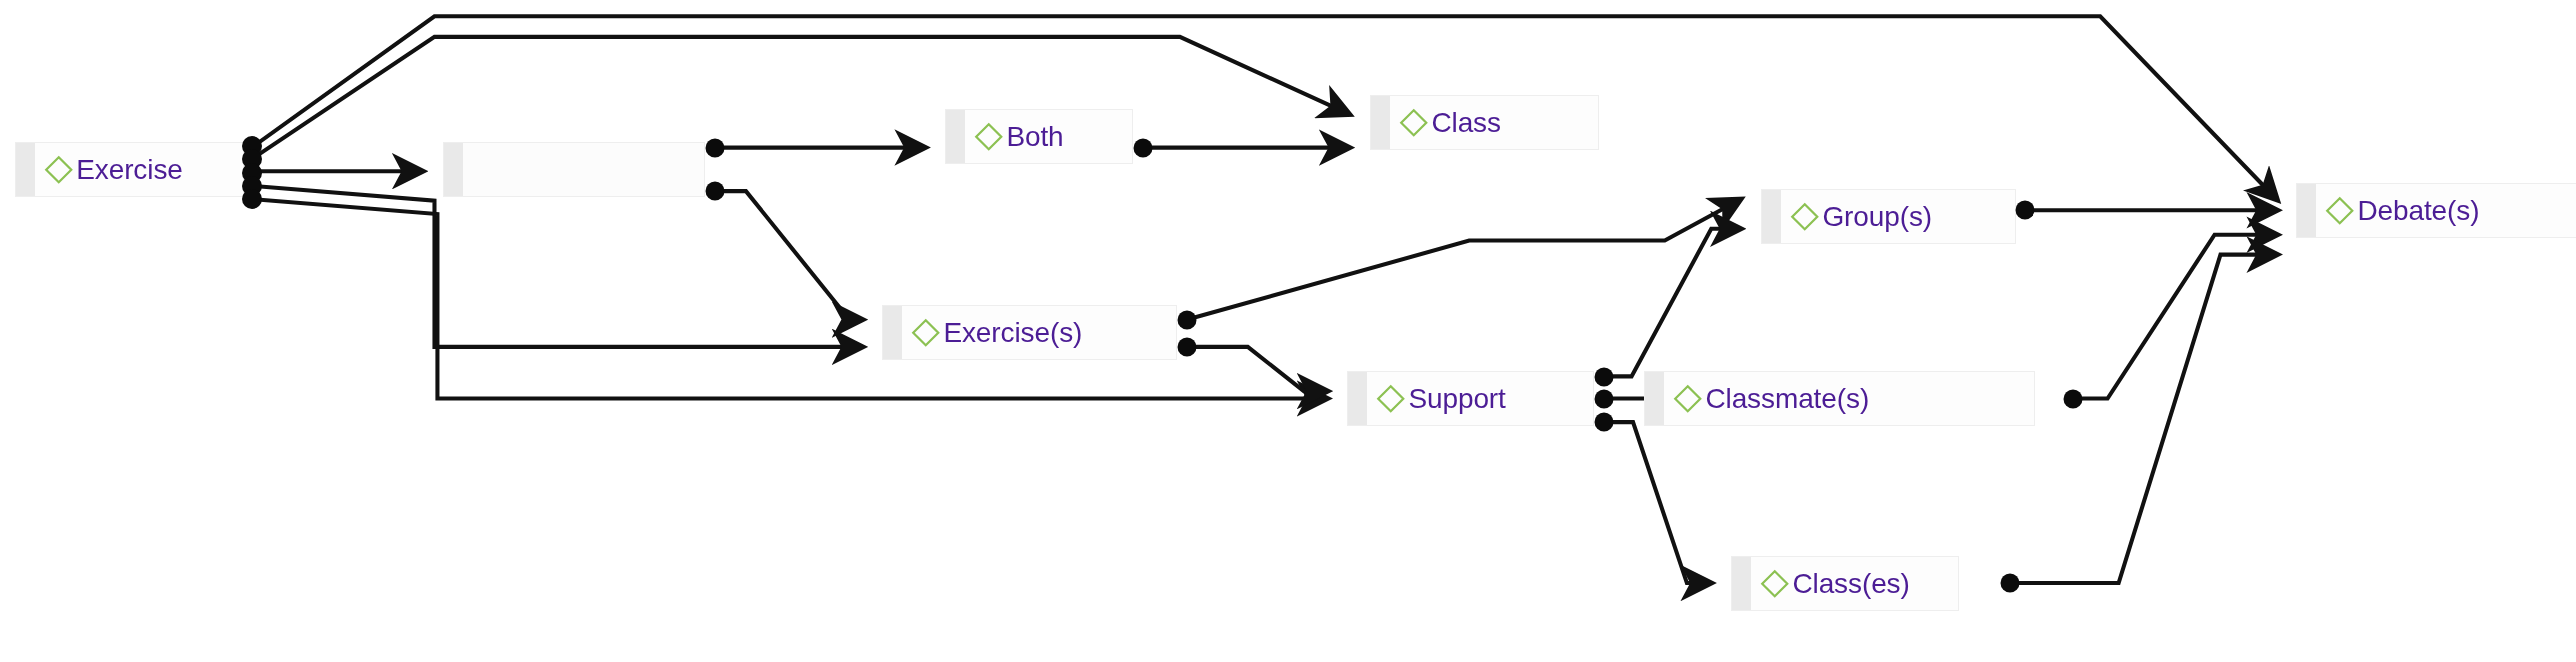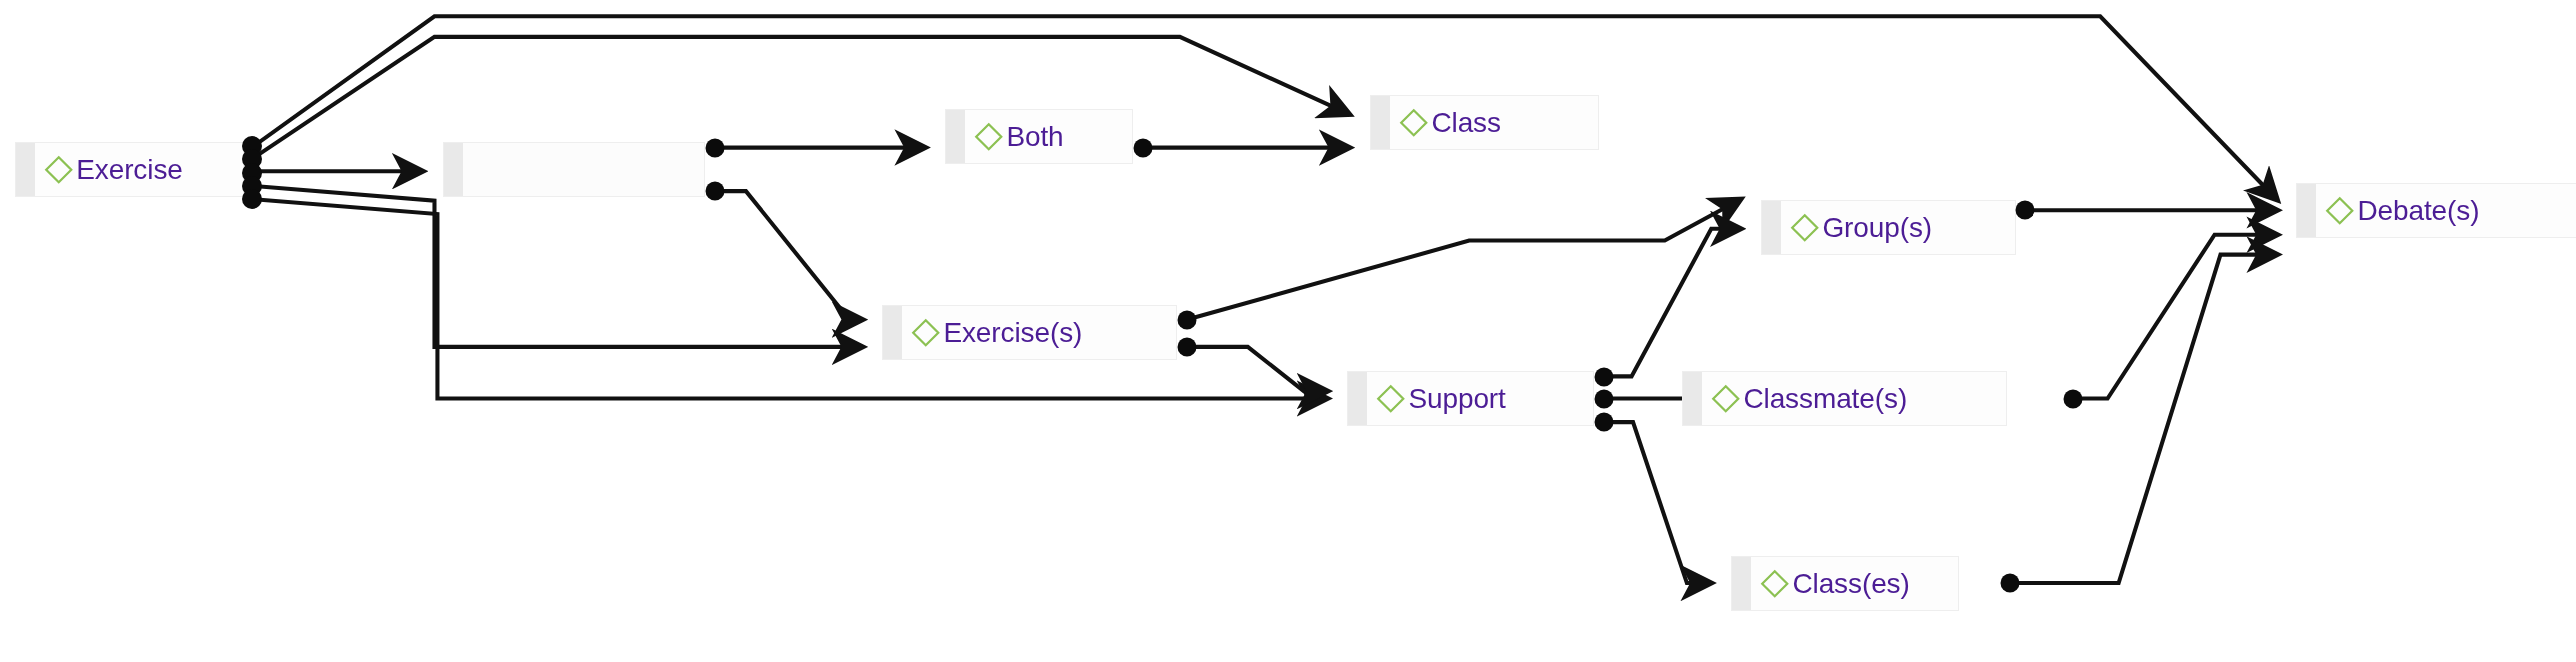--- a/index.html
+++ b/index.html
@@ -163,31 +163,31 @@
   <div class="node" style="left:1347px;top:371px;width:247px;">
     <div class="node-strip"></div>
     <div class="node-body">
       <svg class="diamond-icon" viewBox="0 0 40 40">
         <polygon points="20,3 37,20 20,37 3,20" fill="none" stroke="#8cc152" stroke-width="3"></polygon>
       </svg>
       <span class="node-label">Support</span>
     </div>
   </div>
 
-  <div class="node" style="left:1761px;top:200px;width:255px;">
+  <div class="node" style="left:1761px;top:189px;width:255px;">
     <div class="node-strip"></div>
     <div class="node-body">
       <svg class="diamond-icon" viewBox="0 0 40 40">
         <polygon points="20,3 37,20 20,37 3,20" fill="none" stroke="#8cc152" stroke-width="3"></polygon>
       </svg>
       <span class="node-label">Group(s)</span>
     </div>
   </div>
 
-  <div class="node" style="left:1682px;top:371px;width:325px;text-align:center;">
+  <div class="node" style="left:1644px;top:371px;width:391px;text-align:center;">
     <div class="node-strip"></div>
     <div class="node-body">
       <svg class="diamond-icon" viewBox="0 0 40 40">
         <polygon points="20,3 37,20 20,37 3,20" fill="none" stroke="#8cc152" stroke-width="3"></polygon>
       </svg>
       <span class="node-label">Classmate(s)</span>
     </div>
   </div>
 
   <div class="node" style="left:1731px;top:556px;width:228px;">

